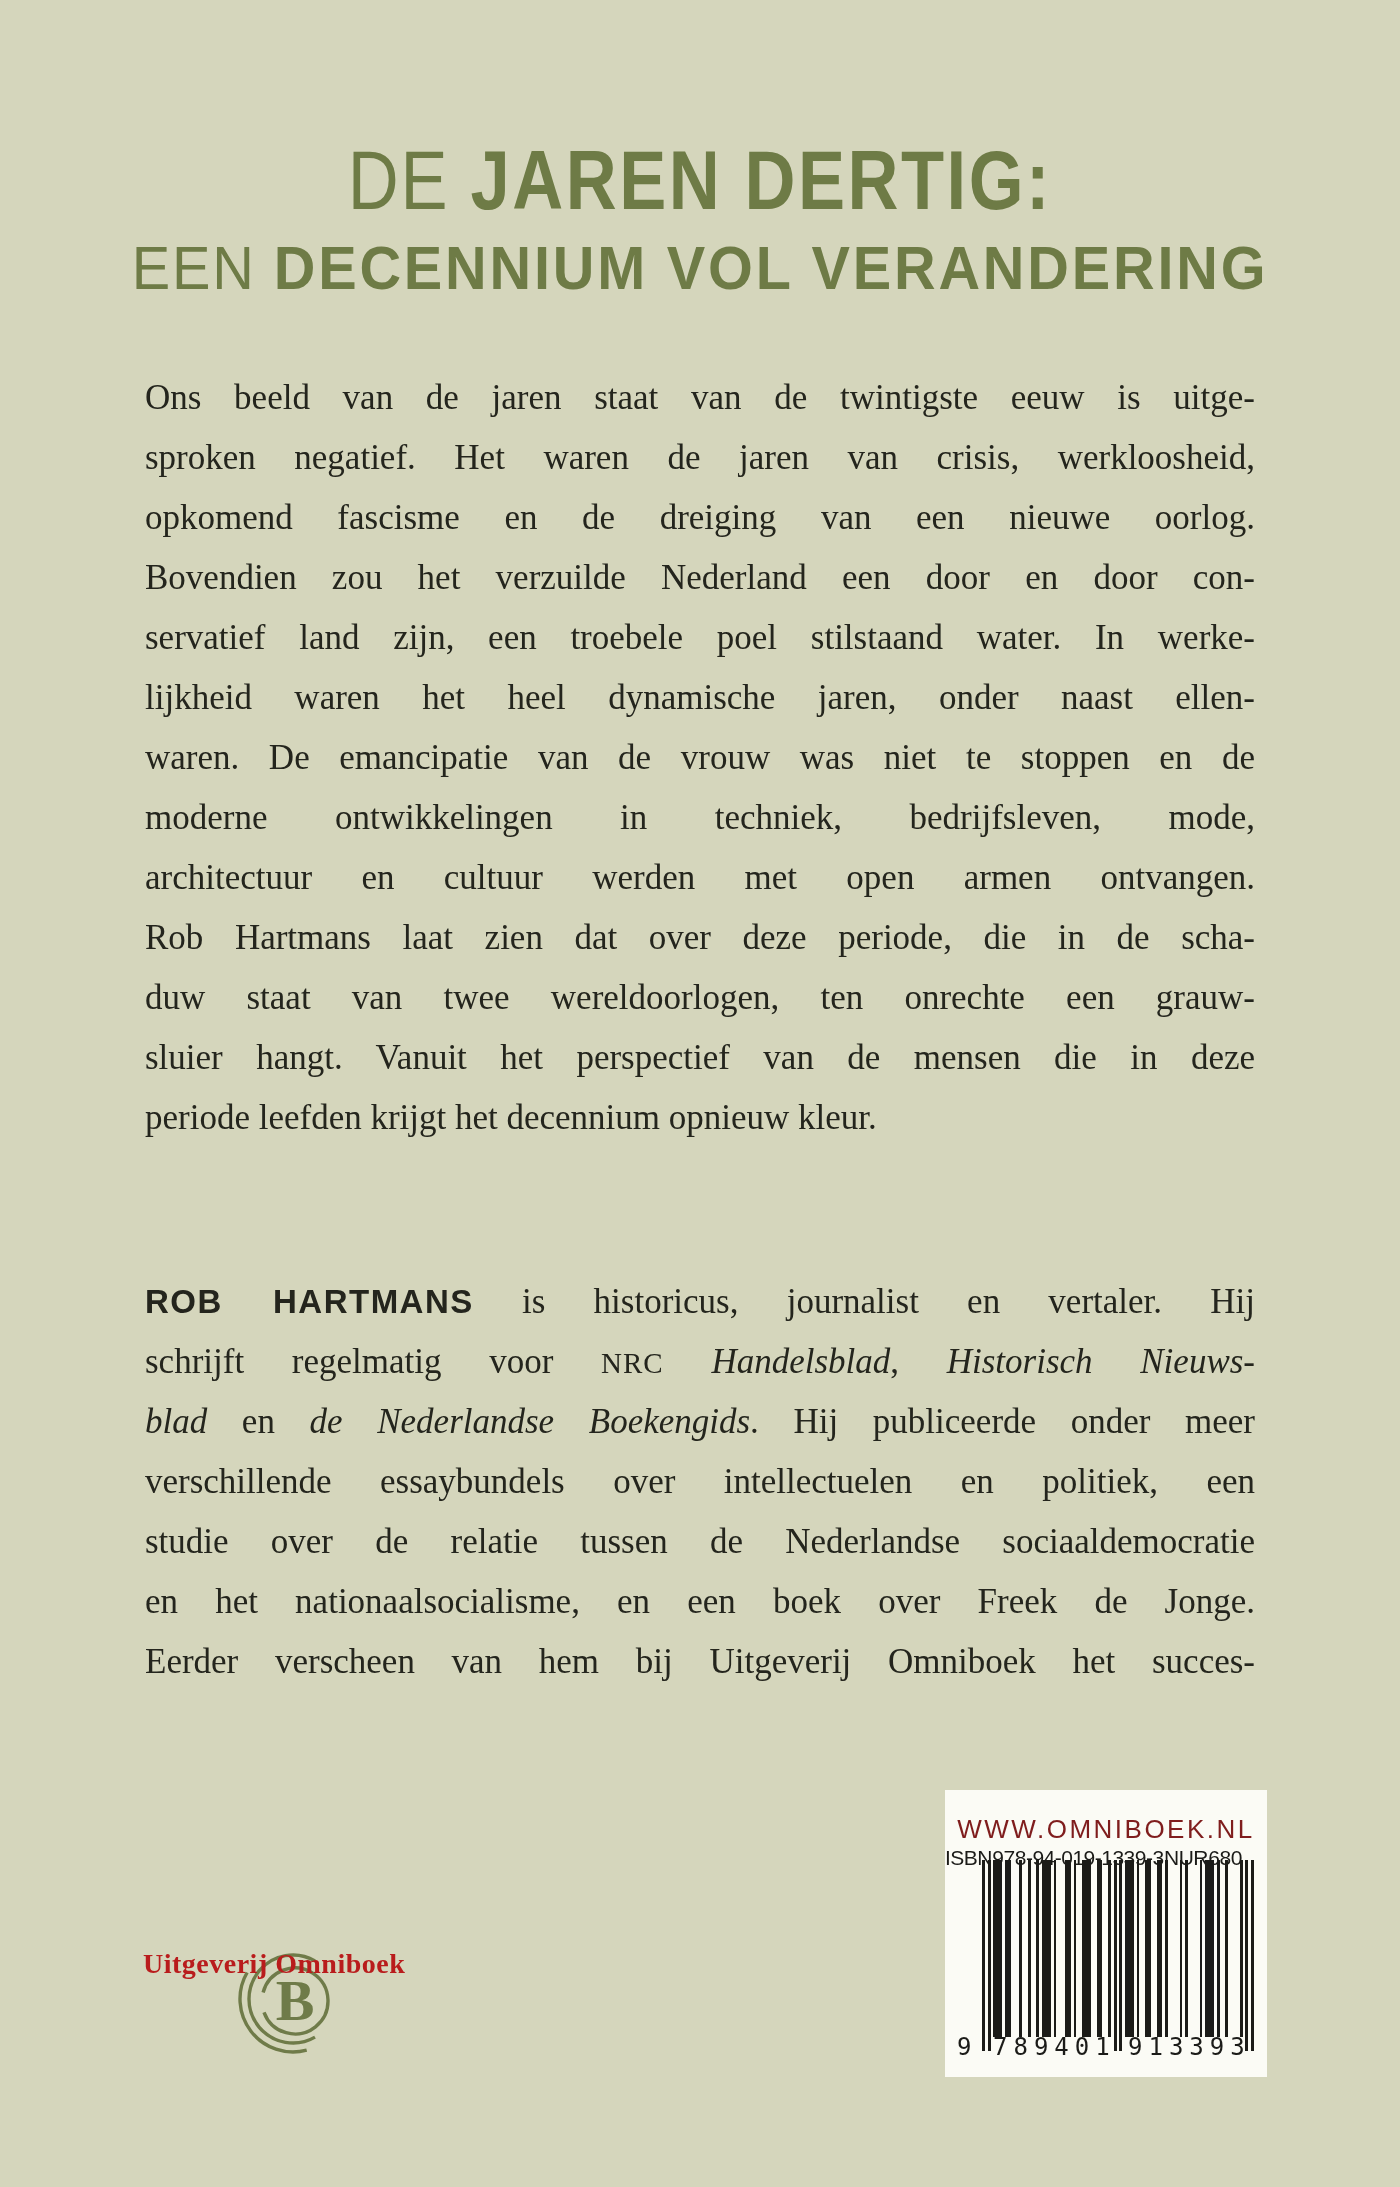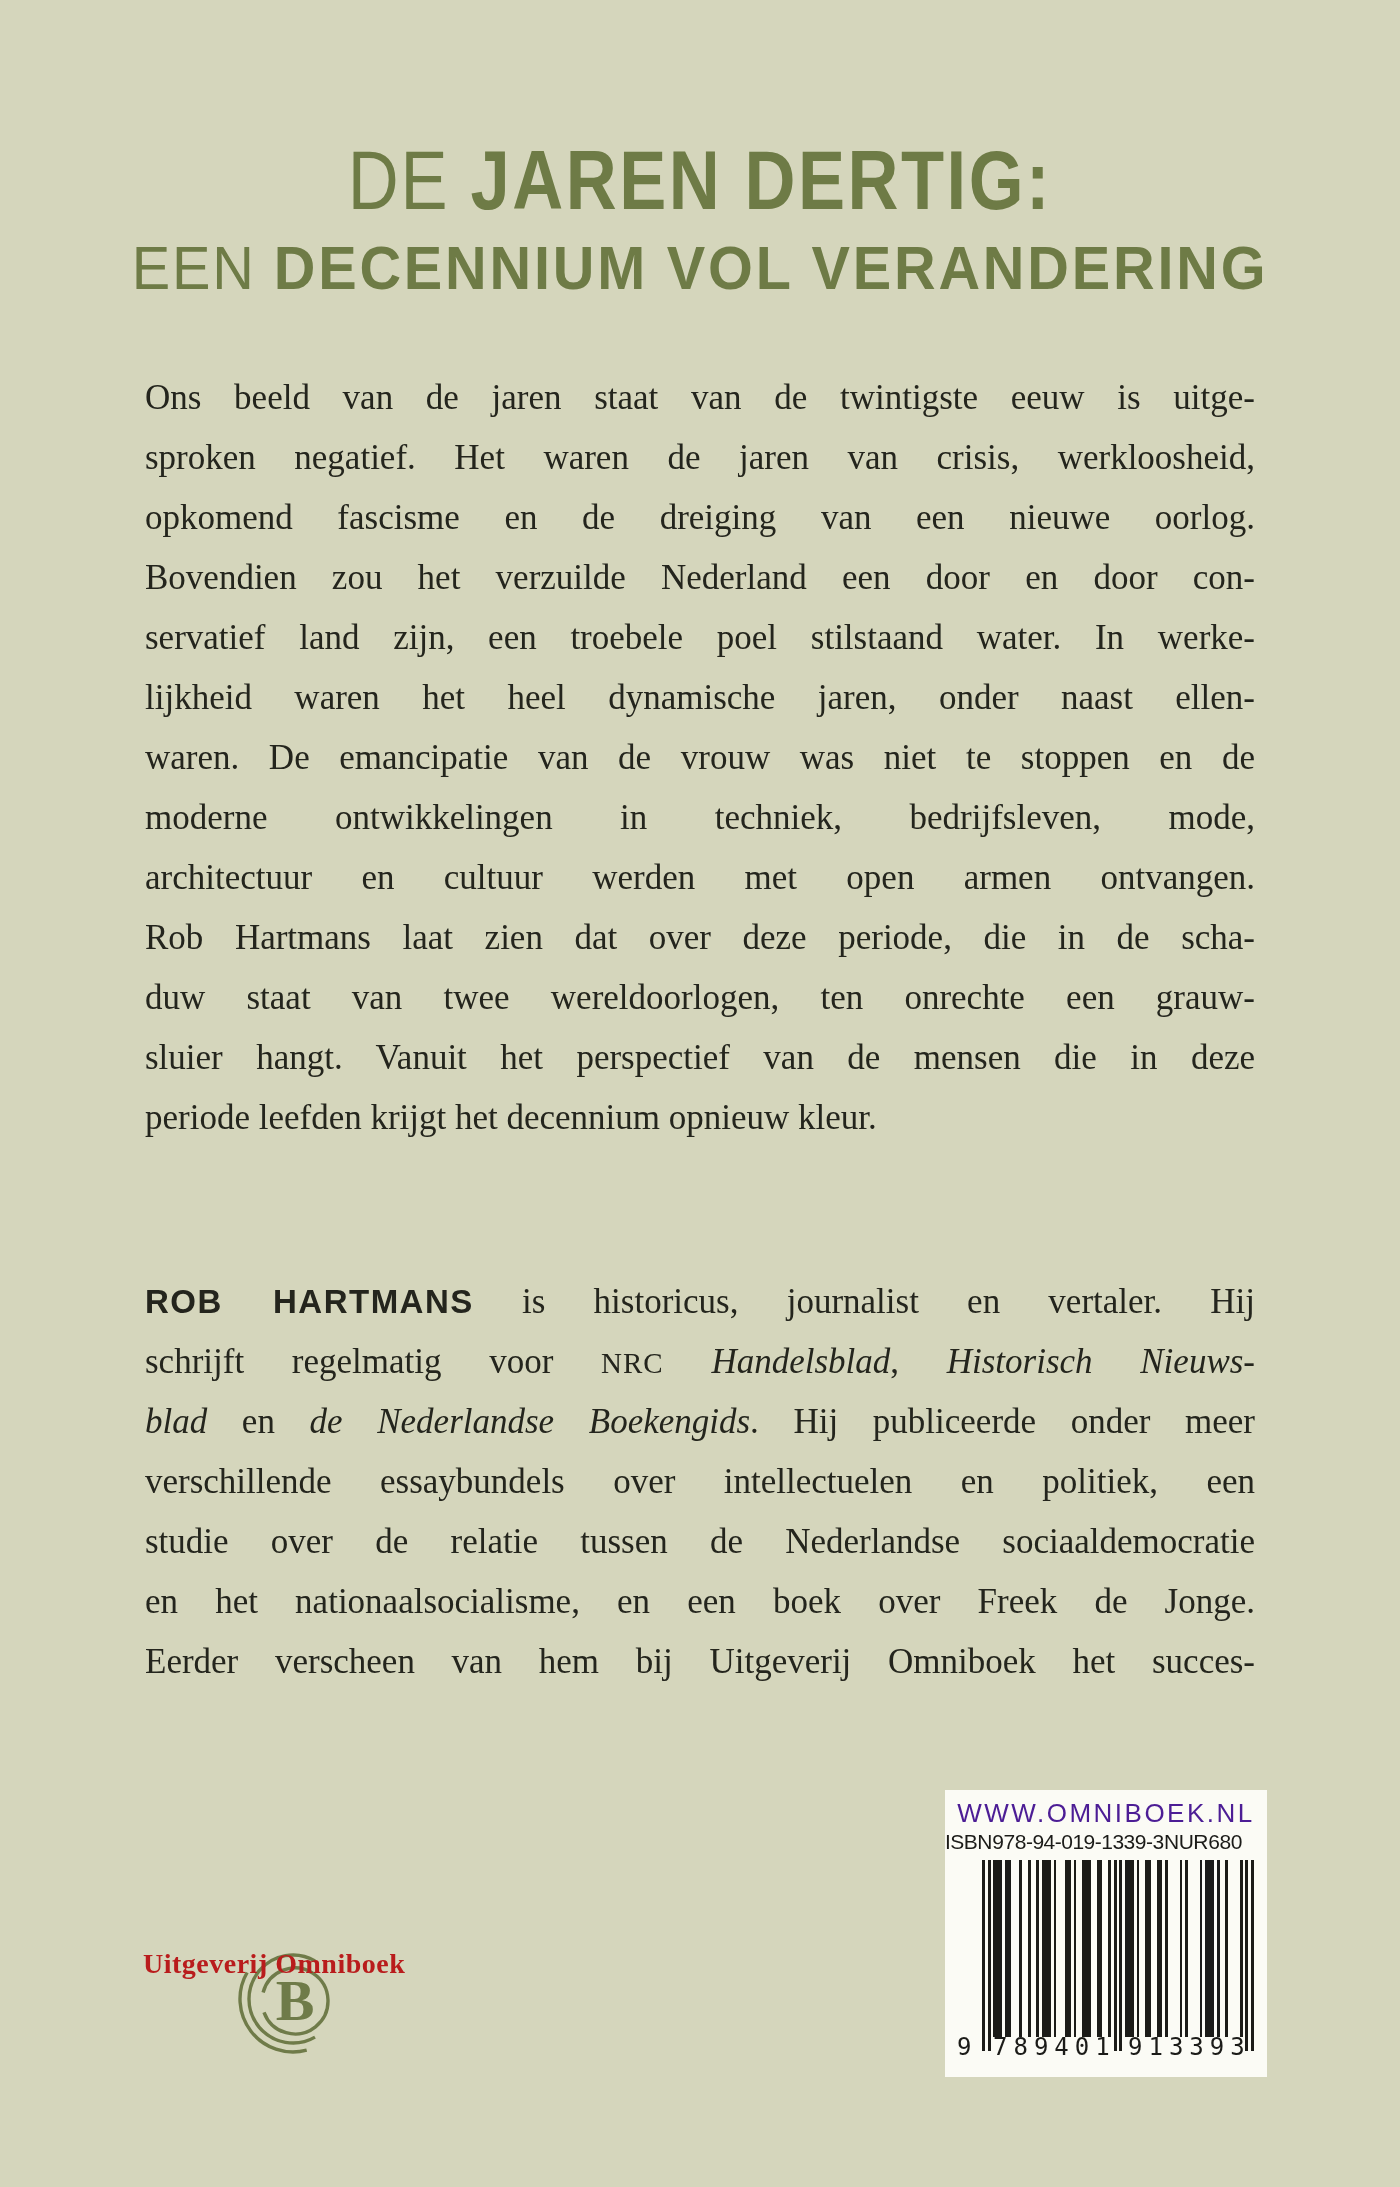--- a/index.html
+++ b/index.html
@@ -41,23 +41,23 @@
     font-family:"Liberation Sans",sans-serif;
     font-weight:700;font-size:33px;letter-spacing:1.5px;
   }
 
   
   .panel{
     position:absolute;left:945px;top:1790px;width:322px;height:287px;
     background:#fbfbf5;
   }
   .www{
-    margin-top:8px;text-align:center;
+    margin-top:24px;text-align:center;
     font-family:"Liberation Sans",sans-serif;font-weight:400;
-    font-size:26px;letter-spacing:2.5px;color:#4c1d95;
+    font-size:26px;letter-spacing:2.5px;color:#7f1d1d;
   }
   .isbn{
     text-align:left;margin-top:1px;
     font-family:"Liberation Sans",sans-serif;
     font-size:21px;letter-spacing:-0.5px;word-spacing:-5px;
     color:#1b1b18;
   }
   .bars{
     position:absolute;left:37px;top:70px;width:272px;height:191px;
     shape-rendering:crispEdges;fill:#1b1b18;

